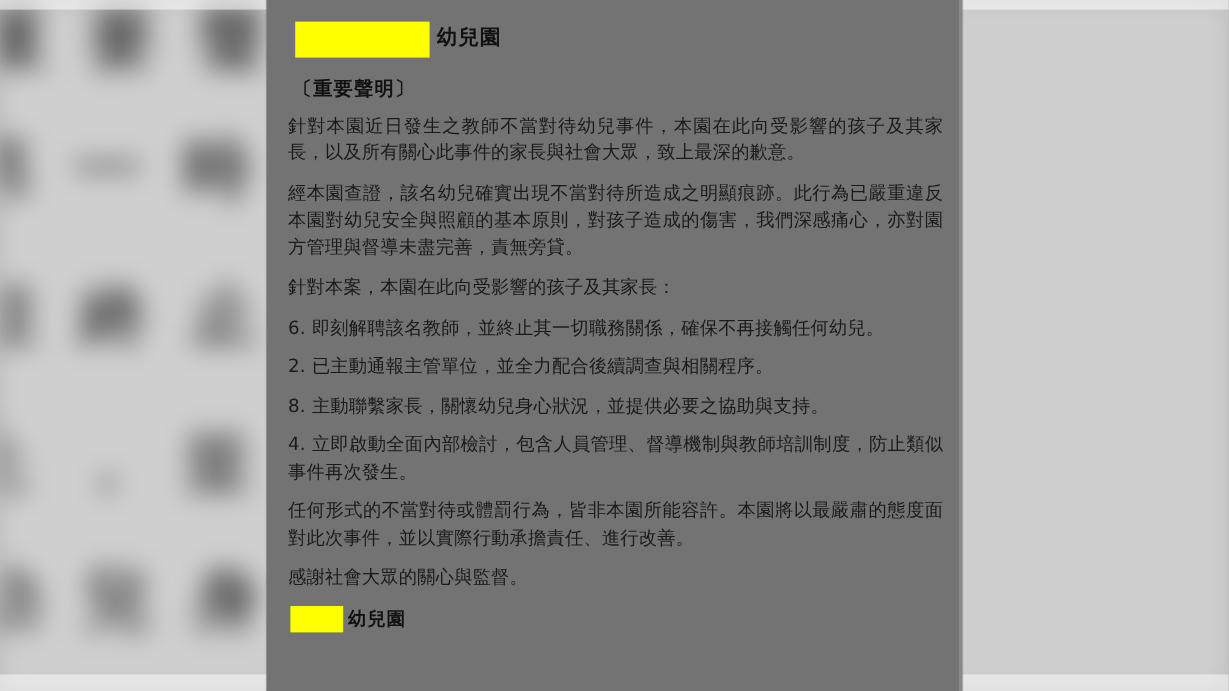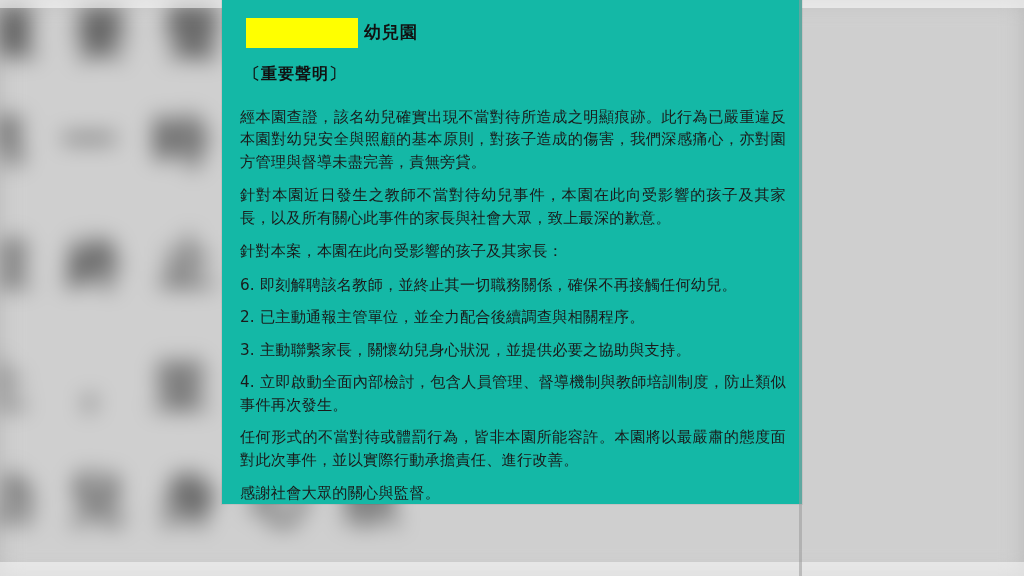--- a/index.html
+++ b/index.html
@@ -57,22 +57,22 @@
     height: 14px;
     background: rgba(255,255,255,0.5);
   }
 
   
   #doc-panel {
     position: absolute;
     left: 222px;
     top: 0;
     width: 580px;
-    height: 504px;
-    background: #14b8a6;
+    height: 576px;
+    background: #737373;
     box-shadow: 0 0 0 1px rgba(0,0,0,0.06);
     overflow: hidden;
   }
   #doc-inner {
     padding: 8px 16px 0 18px;
     box-sizing: border-box;
     height: 100%;
   }
   .doc-text {
     color: #1a1a1a;
@@ -98,21 +98,21 @@
     height: 22px;
   }
   .head-name {
     font-size: 17px;
     font-weight: 700;
     color: #111;
     margin-left: 6px;
     letter-spacing: 1px;
   }
   .title-line {
-    margin: 0 0 20px 4px;
+    margin: 0 0 8px 4px;
     font-size: 16px;
     font-weight: 700;
     letter-spacing: 1px;
     color: #111;
   }
   p.para {
     margin: 0 0 11px 0;
     text-align: justify;
     text-justify: inter-ideograph;
   }
@@ -160,27 +160,27 @@
   <div id="doc-panel">
     <div id="doc-inner" class="doc-text">
 
       <div class="row-head">
         <span class="redact"></span>
         <span class="head-name">幼兒園</span>
       </div>
 
       <div class="title-line">〔重要聲明〕</div>
 
+      <p class="para">針對本園近日發生之教師不當對待幼兒事件，本園在此向受影響的孩子及其家長，以及所有關心此事件的家長與社會大眾，致上最深的歉意。</p>
       <p class="para">經本園查證，該名幼兒確實出現不當對待所造成之明顯痕跡。此行為已嚴重違反本園對幼兒安全與照顧的基本原則，對孩子造成的傷害，我們深感痛心，亦對園方管理與督導未盡完善，責無旁貸。</p>
-      <p class="para">針對本園近日發生之教師不當對待幼兒事件，本園在此向受影響的孩子及其家長，以及所有關心此事件的家長與社會大眾，致上最深的歉意。</p>
       <p class="para">針對本案，本園在此向受影響的孩子及其家長：</p>
 
       <p class="para item">6. 即刻解聘該名教師，並終止其一切職務關係，確保不再接觸任何幼兒。</p>
       <p class="para item">2. 已主動通報主管單位，並全力配合後續調查與相關程序。</p>
-      <p class="para item">3. 主動聯繫家長，關懷幼兒身心狀況，並提供必要之協助與支持。</p>
+      <p class="para item">8. 主動聯繫家長，關懷幼兒身心狀況，並提供必要之協助與支持。</p>
       <p class="para item">4. 立即啟動全面內部檢討，包含人員管理、督導機制與教師培訓制度，防止類似事件再次發生。</p>
 
       <p class="para">任何形式的不當對待或體罰行為，皆非本園所能容許。本園將以最嚴肅的態度面對此次事件，並以實際行動承擔責任、進行改善。</p>
       <p class="para">感謝社會大眾的關心與監督。</p>
 
       <div class="sign-row">
         <span class="redact small"></span>
         <span class="sign-name">幼兒園</span>
       </div>
 

